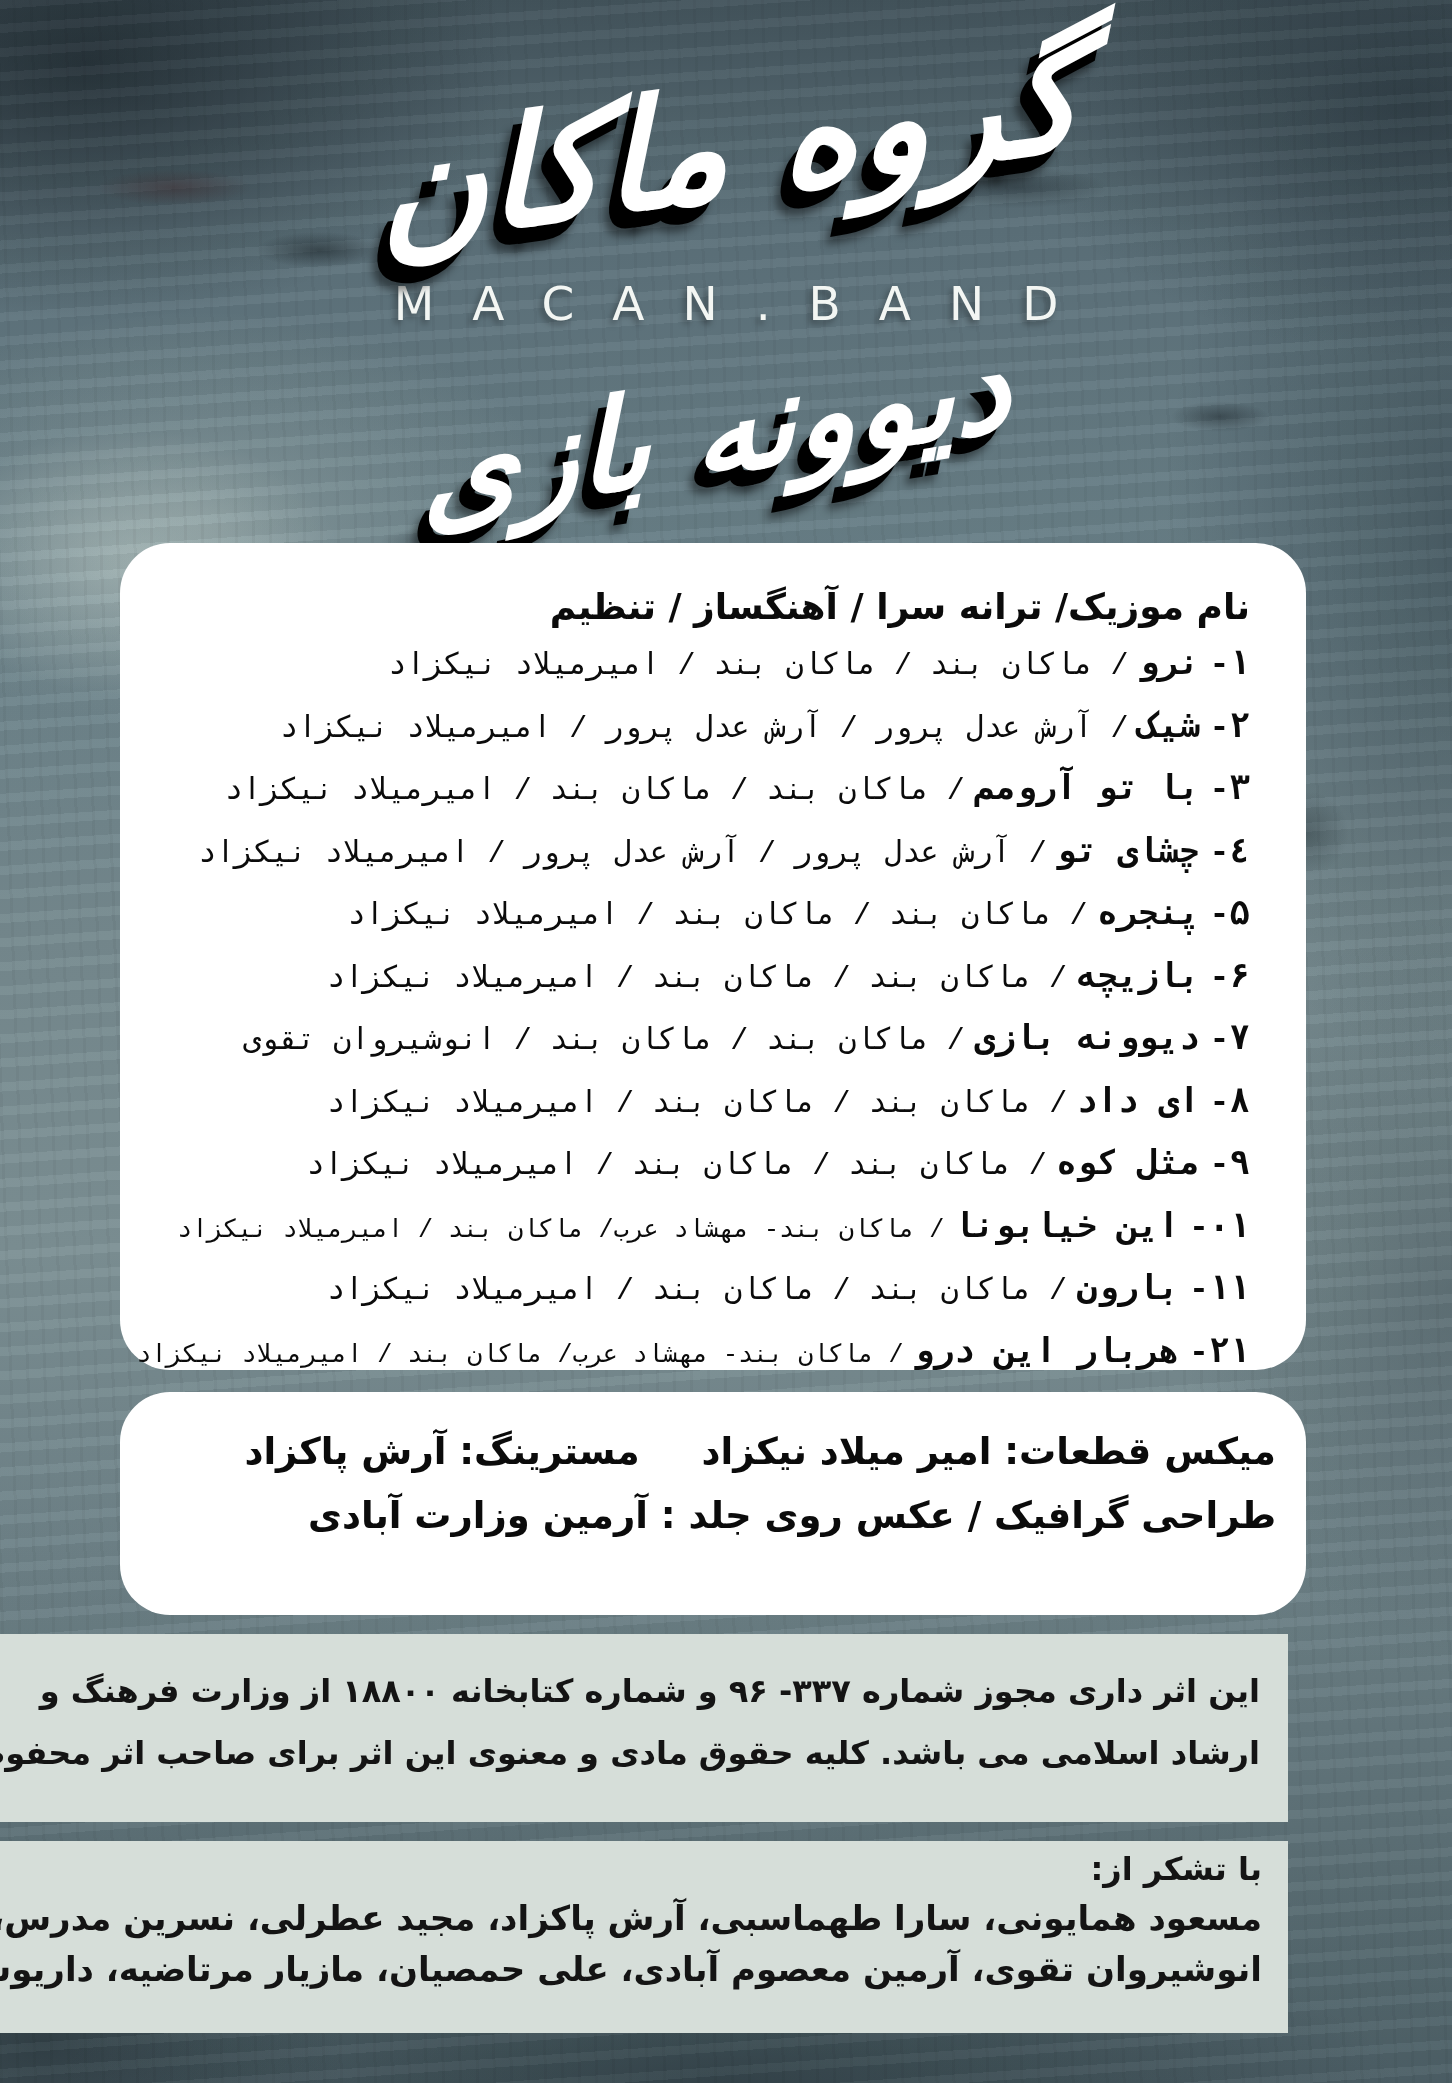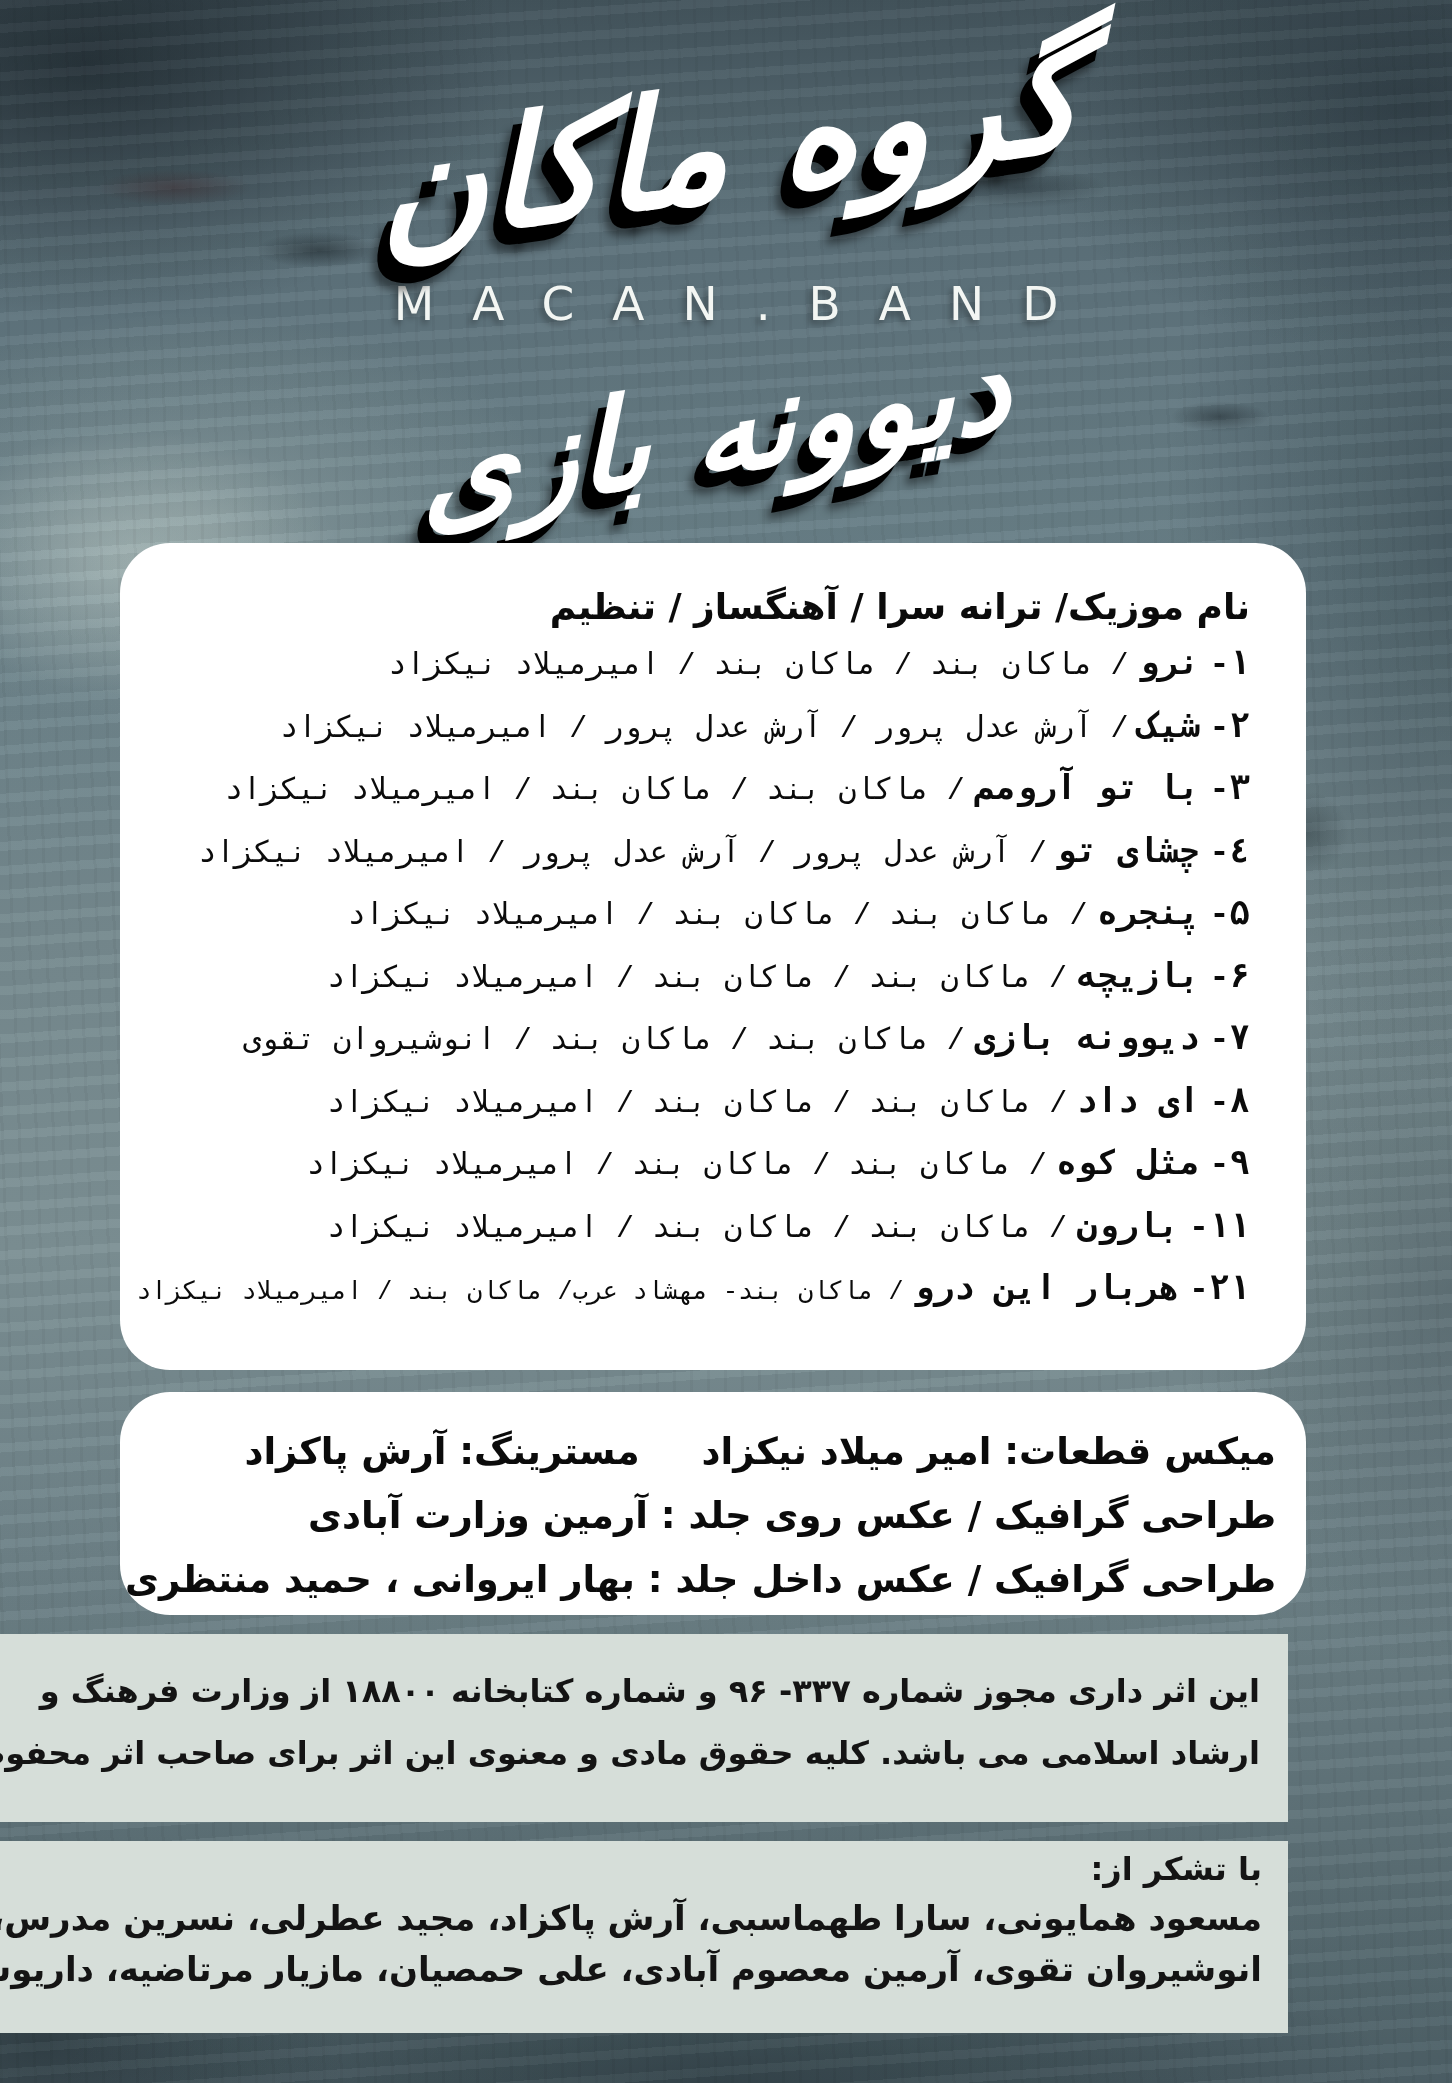--- a/index.html
+++ b/index.html
@@ -116,33 +116,33 @@
 
     <div class="track"><span class="t-num">۱-</span> <span class="t-title">نرو</span> <span class="t-credits">/ ماکان بند / ماکان بند / امیرمیلاد نیکزاد</span></div>
     <div class="track"><span class="t-num">۲-</span> <span class="t-title">شیک</span> <span class="t-credits">/ آرش عدل پرور / آرش عدل پرور / امیرمیلاد نیکزاد</span></div>
     <div class="track"><span class="t-num">۳-</span> <span class="t-title">با تو آرومم</span> <span class="t-credits">/ ماکان بند / ماکان بند / امیرمیلاد نیکزاد</span></div>
     <div class="track"><span class="t-num">٤-</span> <span class="t-title">چشای تو</span> <span class="t-credits">/ آرش عدل پرور / آرش عدل پرور / امیرمیلاد نیکزاد</span></div>
     <div class="track"><span class="t-num">۵-</span> <span class="t-title">پنجره</span> <span class="t-credits">/ ماکان بند / ماکان بند / امیرمیلاد نیکزاد</span></div>
     <div class="track"><span class="t-num">۶-</span> <span class="t-title">بازیچه</span> <span class="t-credits">/ ماکان بند / ماکان بند / امیرمیلاد نیکزاد</span></div>
     <div class="track"><span class="t-num">۷-</span> <span class="t-title">دیوونه بازی</span> <span class="t-credits">/ ماکان بند / ماکان بند / انوشیروان تقوی</span></div>
     <div class="track"><span class="t-num">۸-</span> <span class="t-title">ای داد</span> <span class="t-credits">/ ماکان بند / ماکان بند / امیرمیلاد نیکزاد</span></div>
     <div class="track"><span class="t-num">۹-</span> <span class="t-title">مثل کوه</span> <span class="t-credits">/ ماکان بند / ماکان بند / امیرمیلاد نیکزاد</span></div>
+    <div class="track"><span class="t-num">۱۰-</span> <span class="t-title">این خیابونا</span> <span class="t-credits small">/ ماکان بند- مهشاد عرب/ ماکان بند / امیرمیلاد نیکزاد</span></div>
     <div class="track"><span class="t-num">۱۱-</span> <span class="t-title">بارون</span> <span class="t-credits">/ ماکان بند / ماکان بند / امیرمیلاد نیکزاد</span></div>
     <div class="track"><span class="t-num">۱۲-</span> <span class="t-title">هربار این درو</span> <span class="t-credits small">/ ماکان بند- مهشاد عرب/ ماکان بند / امیرمیلاد نیکزاد</span></div>
   </div>
 </div>
 
 <div class="panel credits-panel">
   <div class="credits-inner">
     <div class="credits-line1">
       <span>میکس قطعات: امیر میلاد نیکزاد</span>
       <span>مسترینگ: آرش پاکزاد</span>
     </div>
     <div class="credits-line">طراحی گرافیک / عکس روی جلد : آرمین وزارت آبادی</div>
-    <div class="credits-line">طراحی گرافیک / عکس داخل جلد : بهار ایروانی ، حمید منتظری</div>
   </div>
 </div>
 
 <div class="band-strip license-band">
   <div class="license-inner">
     <div class="license-line">این اثر داری مجوز شماره ۳۳۷- ۹۶  و شماره کتابخانه  ۱۸۸۰۰ از وزارت فرهنگ و</div>
     <div class="license-line">ارشاد اسلامی می باشد. کلیه حقوق مادی و معنوی این اثر برای صاحب اثر محفوظ می باشد.</div>
   </div>
 </div>
 

